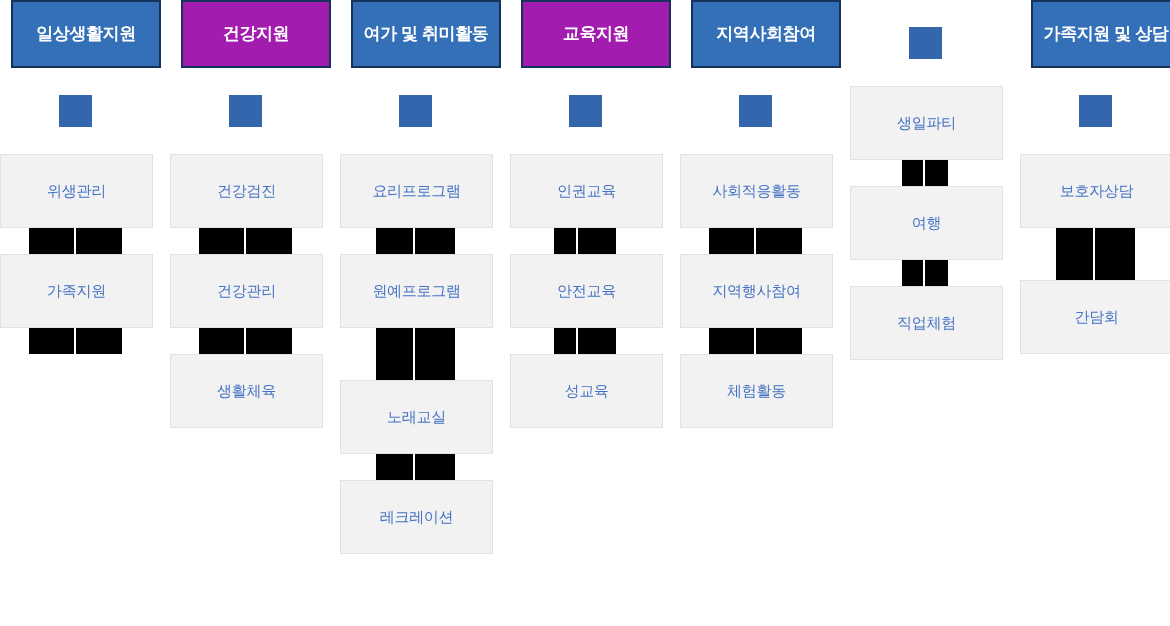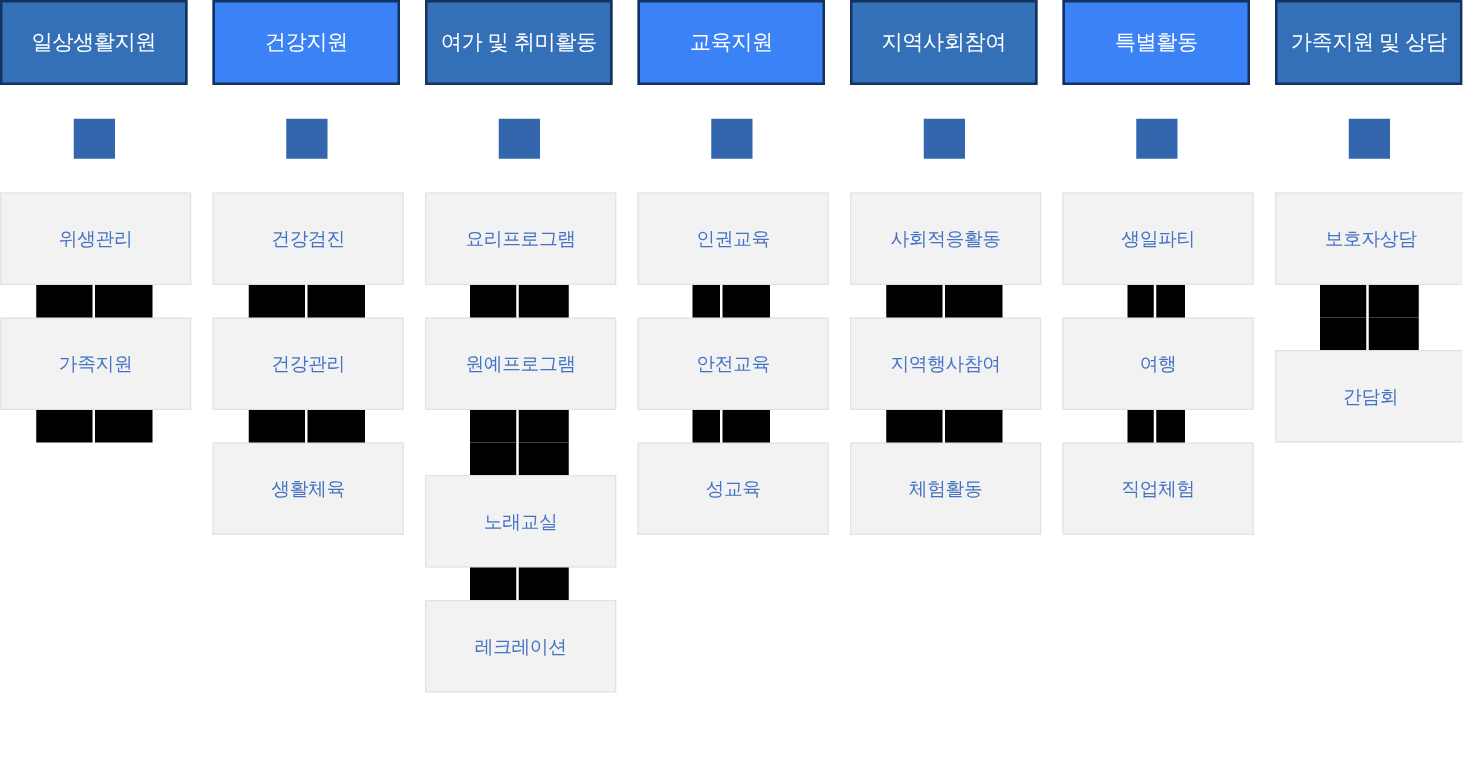--- a/index.html
+++ b/index.html
@@ -30,28 +30,29 @@
   .header {
     box-sizing: border-box;
     height: 68px;
     width: 150px;
     display: flex;
     align-items: center;
     justify-content: center;
     border: 2px solid #15325c;
     color: #ffffff;
     font-size: 17px;
-    font-weight: normal;
+    font-weight: bold;
     letter-spacing: -0.4px;
     text-align: center;
     line-height: 1.1;
     white-space: nowrap;
+    margin-left: 11px;
   }
   .header.light { background: #3470b8; }
-  .header.dark  { background: #3b82f6; }
+  .header.dark  { background: #a21caf; }
 
   
   .stub-wrap {
     height: 86px;
     display: flex;
     align-items: center;
     justify-content: center;
   }
   .stub {
     width: 33px;
@@ -201,21 +202,20 @@
         </div>
         <div class="item">안전교육</div>
         <div class="connector c-w-md">
           <div class="blk"></div>
           <div class="blk"></div>
         </div>
         <div class="item">성교육</div>
       </div>
     </div>
     <div class="column" style="left: 850px;">
-      <div class="header dark">특별활동</div>
       <div class="stub-wrap">
         <div class="stub"></div>
       </div>
       <div class="items">
         <div class="item">생일파티</div>
         <div class="connector c-w-sm">
           <div class="blk"></div>
           <div class="blk"></div>
         </div>
         <div class="item">여행</div>

